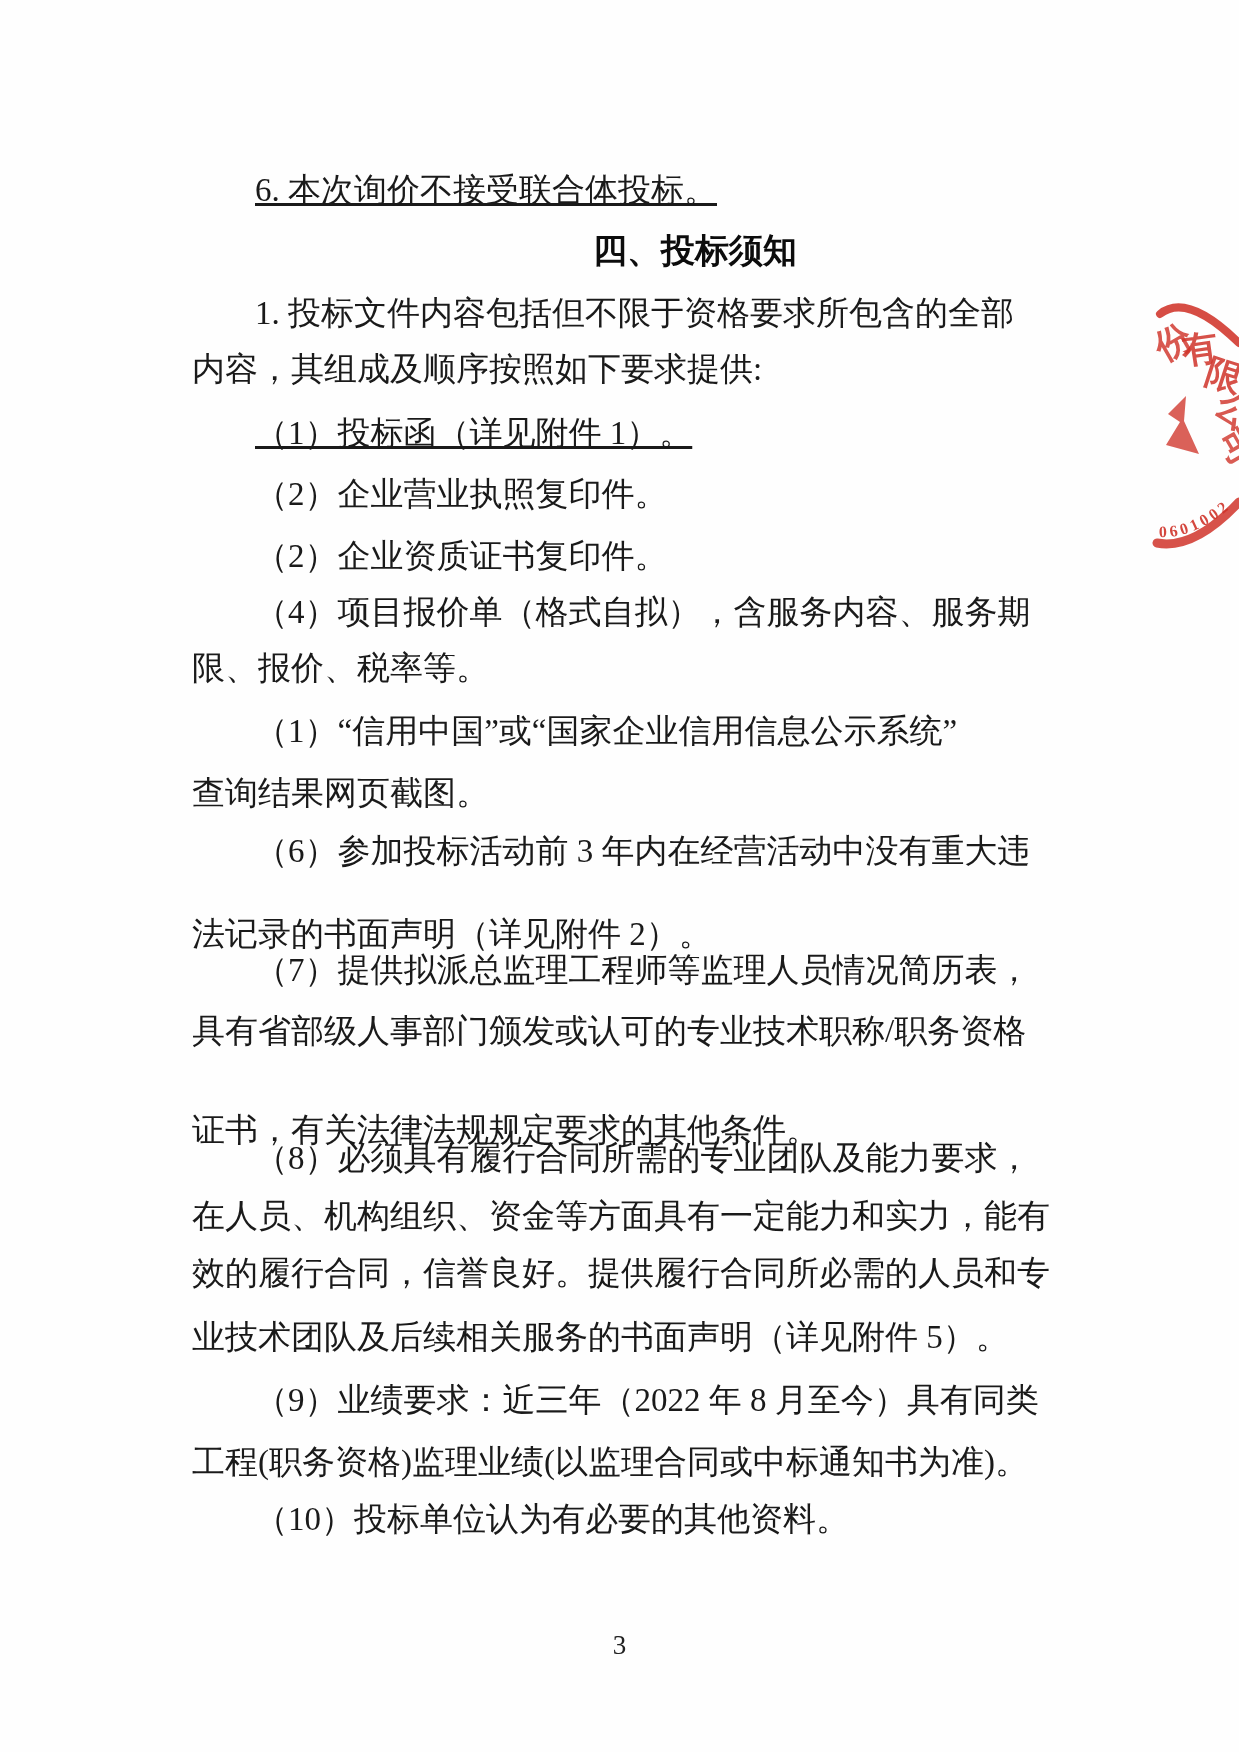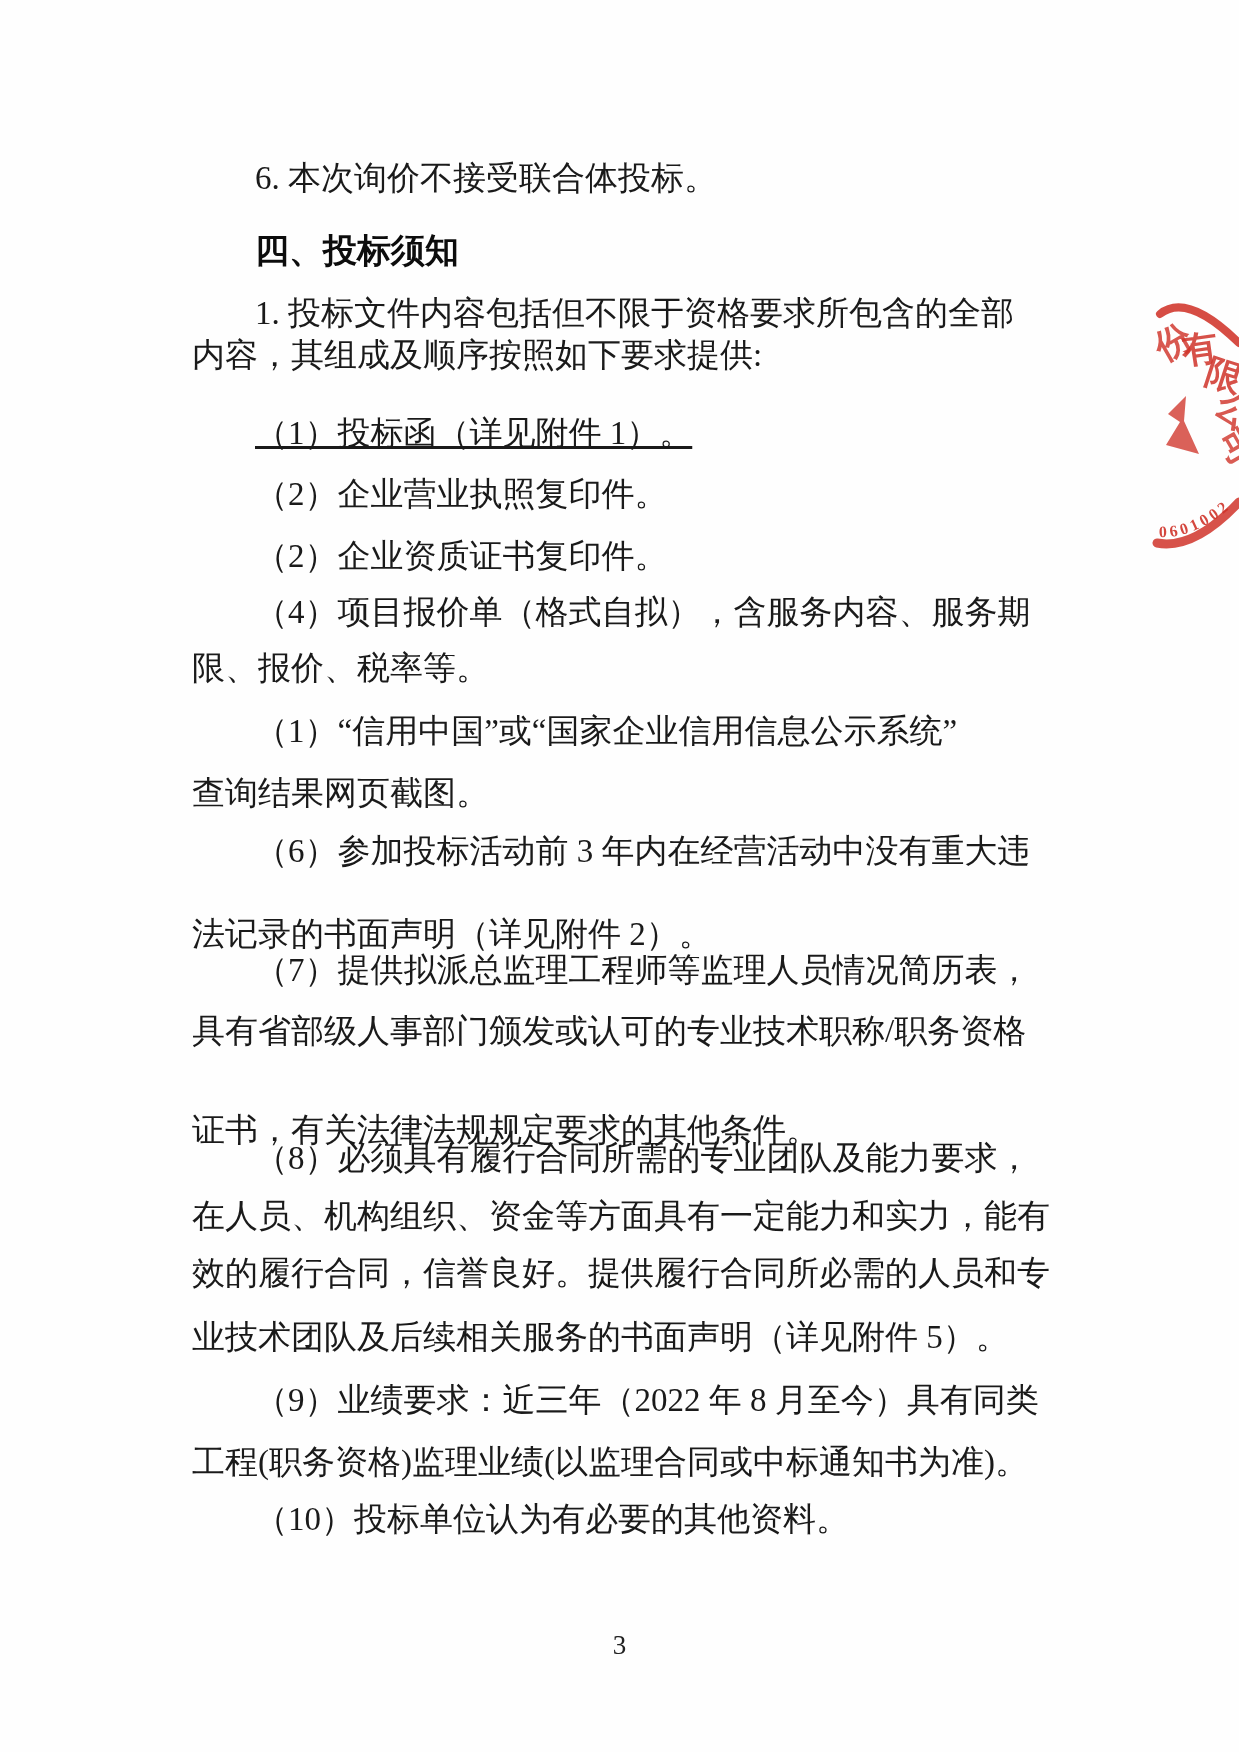--- a/index.html
+++ b/index.html
@@ -45,24 +45,24 @@
     font-family:"Liberation Serif","DejaVu Serif",serif;
     font-weight:700;
   }
 </style>
 </head>
 <body>
 
 <div class="page">
 
   <div id="doc-lines">
-      <div class="doc-line indent" style="top: 148px;">6. 本次询价不接受联合体投标。</div>
-      <div class="doc-line indent head" style="top: 220px;">四、投标须知</div>
+      <div class="doc-line indent" style="top: 160px; text-decoration: underline;">6. 本次询价不接受联合体投标。</div>
+      <div class="doc-line indent head" style="top: 220px; text-align: center;">四、投标须知</div>
       <div class="doc-line indent" style="top: 283px;">1. 投标文件内容包括但不限于资格要求所包含的全部</div>
-      <div class="doc-line" style="top: 325px;">内容，其组成及顺序按照如下要求提供:</div>
+      <div class="doc-line" style="top: 339px;">内容，其组成及顺序按照如下要求提供:</div>
       <div class="doc-line indent" style="top: 403px; text-decoration: underline;">（1）投标函（详见附件 1）。</div>
       <div class="doc-line indent" style="top: 464px;">（2）企业营业执照复印件。</div>
       <div class="doc-line indent" style="top: 526px;">（2）企业资质证书复印件。</div>
       <div class="doc-line indent" style="top: 582px;">（4）项目报价单（格式自拟），含服务内容、服务期</div>
       <div class="doc-line" style="top: 638px;">限、报价、税率等。</div>
       <div class="doc-line indent" style="top: 701px;">（1）“信用中国”或“国家企业信用信息公示系统”</div>
       <div class="doc-line" style="top: 763px;">查询结果网页截图。</div>
       <div class="doc-line indent" style="top: 821px;">（6）参加投标活动前 3 年内在经营活动中没有重大违</div>
       <div class="doc-line" style="top: 904px;">法记录的书面声明（详见附件 2）。</div>
       <div class="doc-line indent" style="top: 940px;">（7）提供拟派总监理工程师等监理人员情况简历表，</div>

